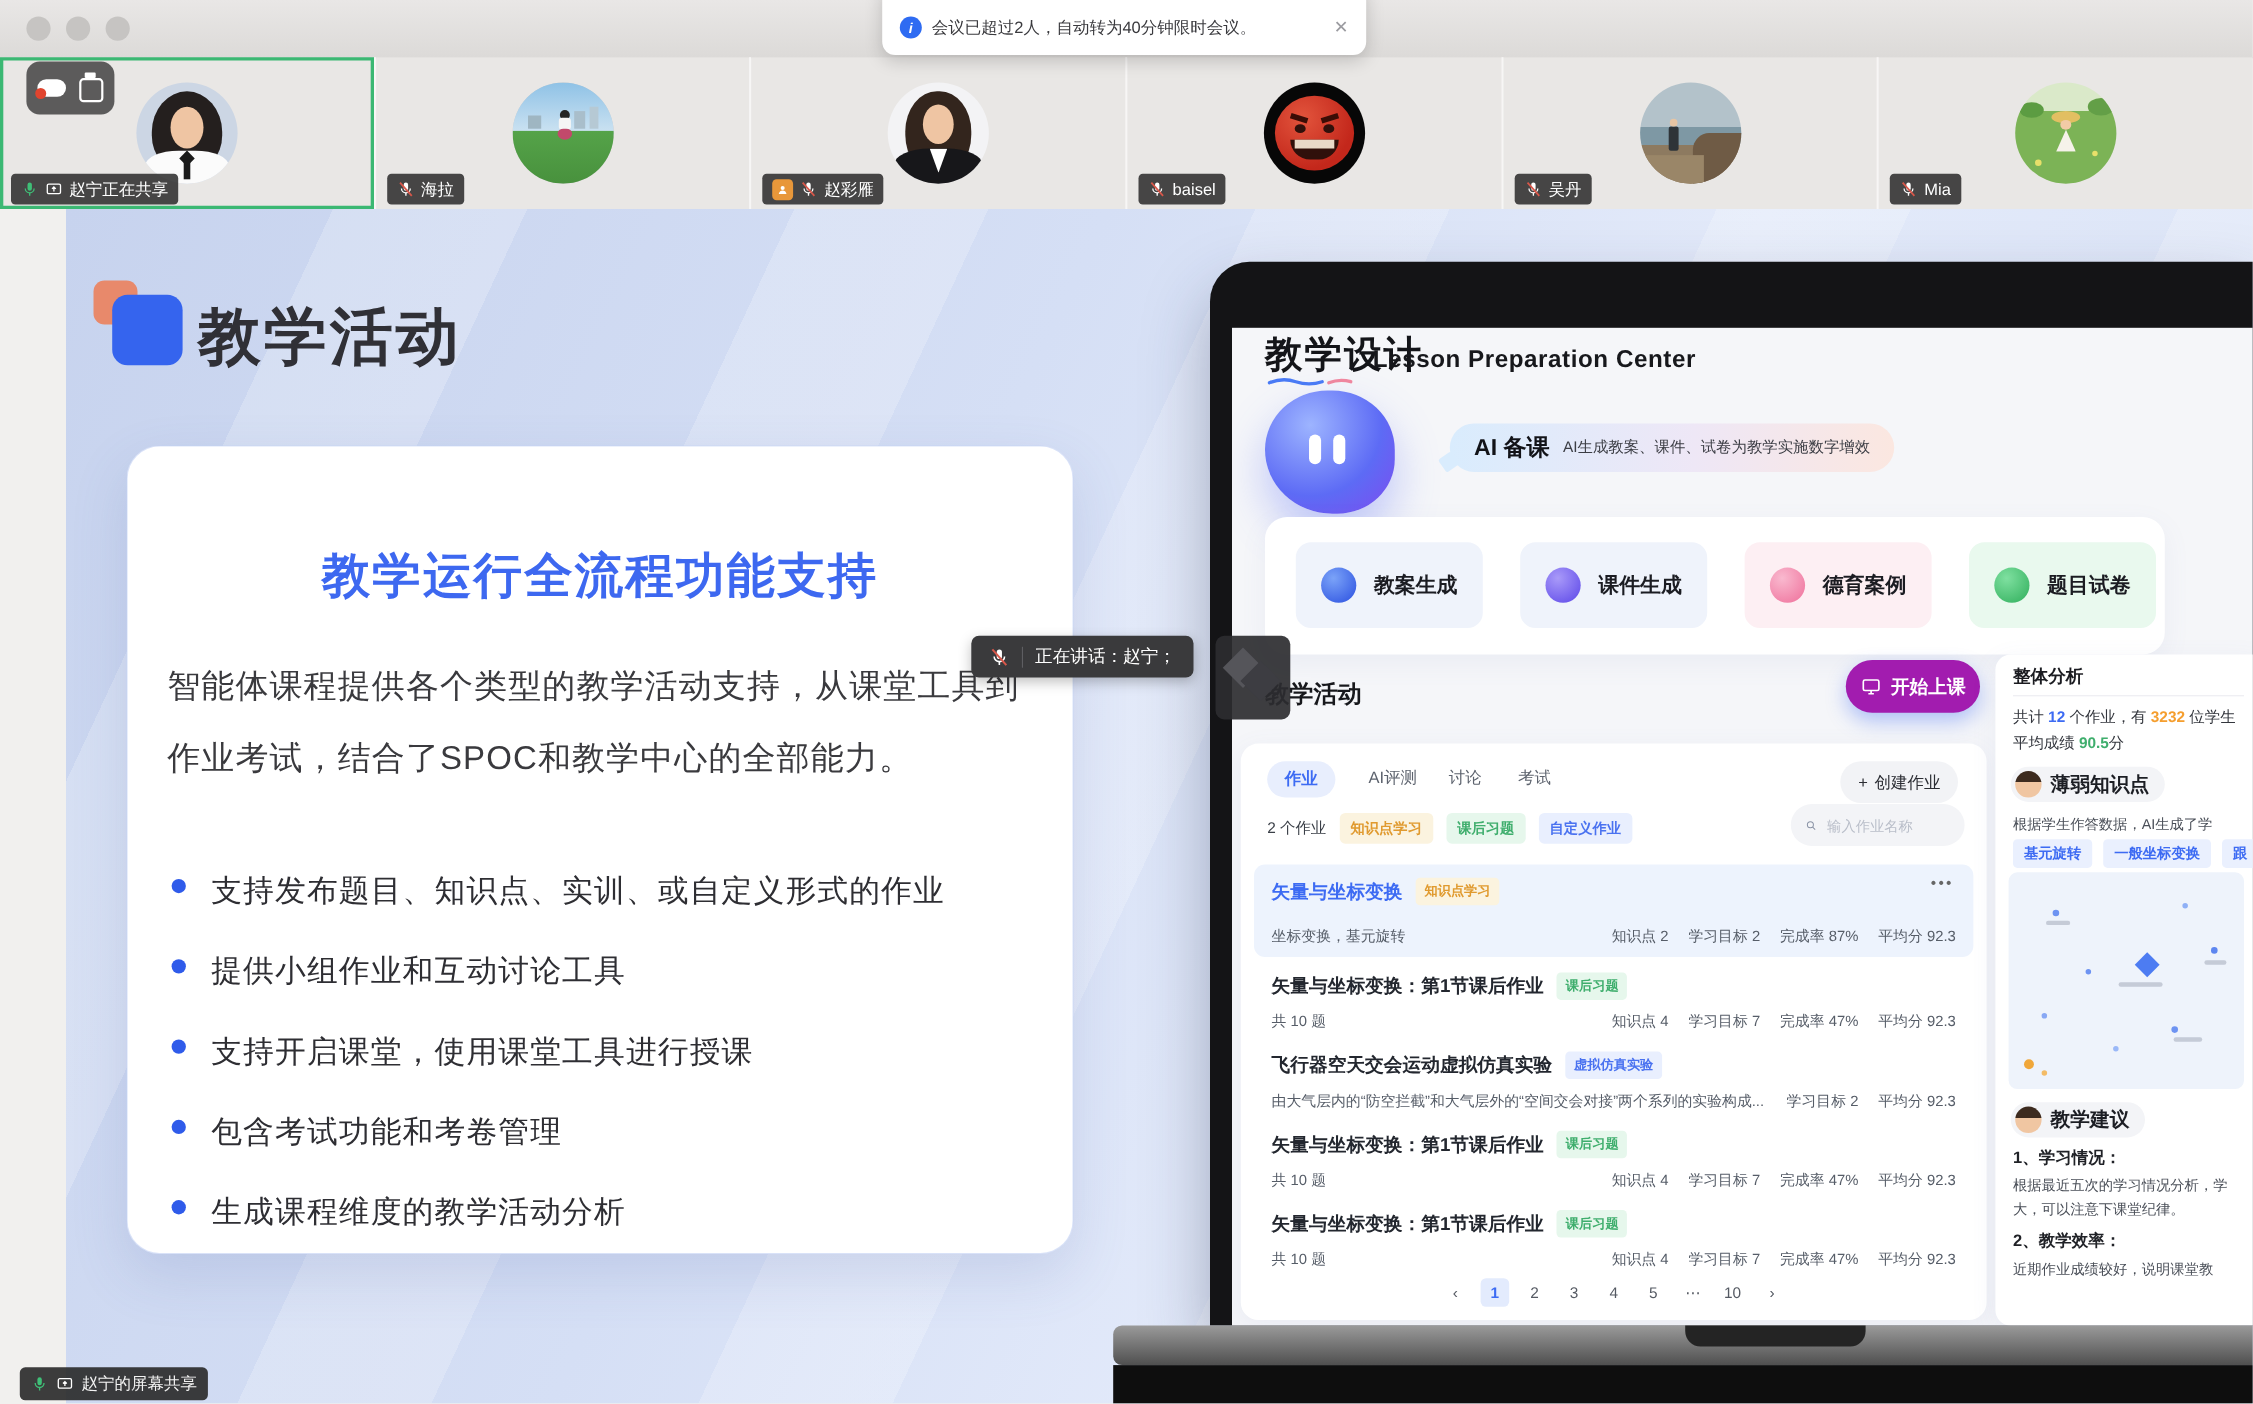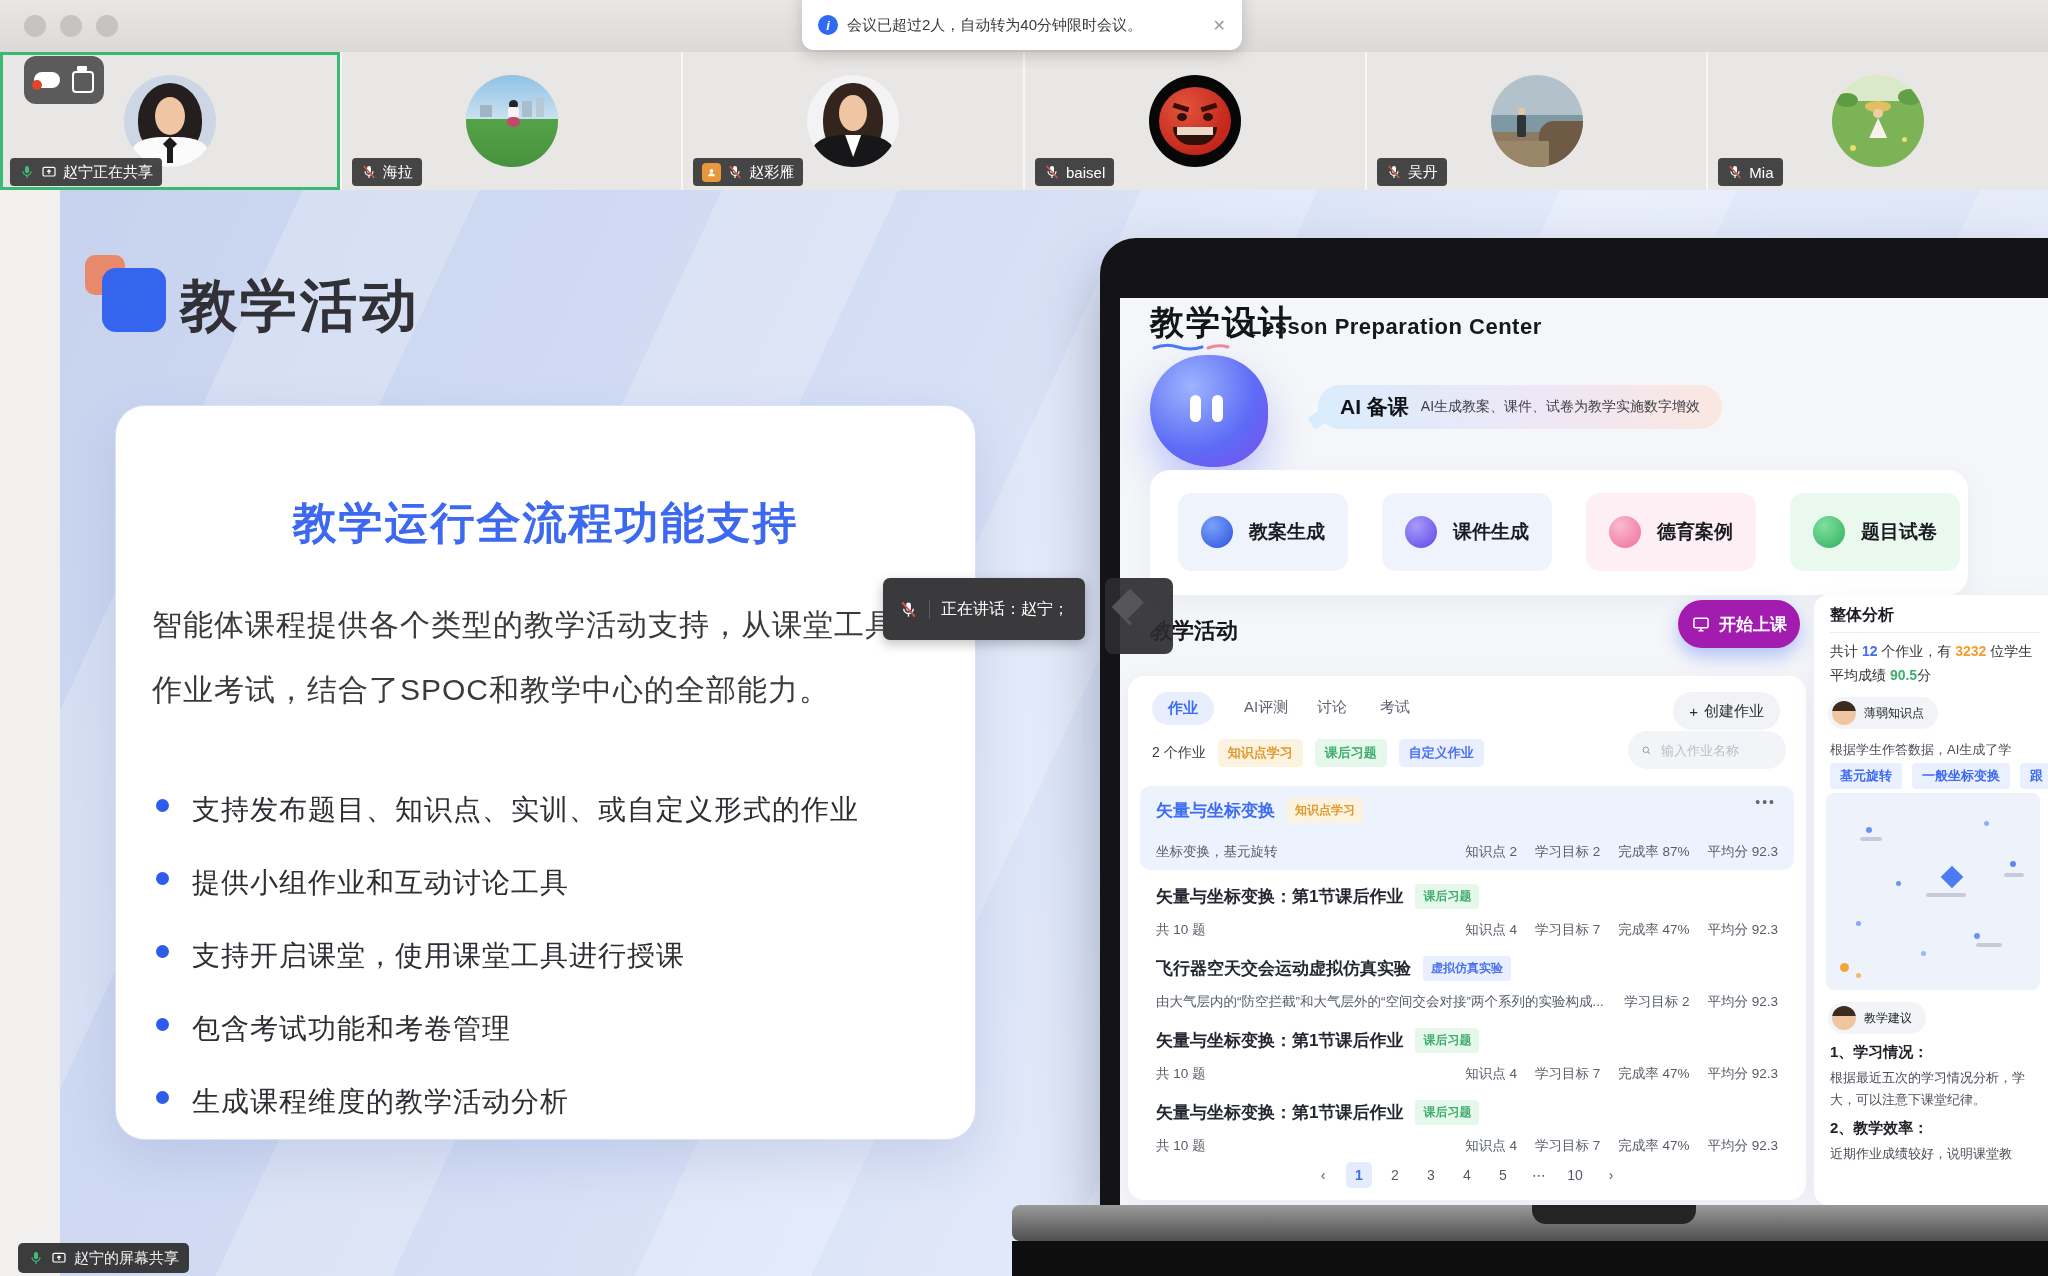--- a/index.html
+++ b/index.html
@@ -188,38 +188,38 @@
 
   .rpanel{position:absolute;left:694px;top:297px;width:240px;height:610px;background:#fff;border-radius:14px 0 0 14px;
     box-shadow:0 6px 24px rgba(100,120,180,.08);}
   .rp-title{position:absolute;left:16px;top:10px;font-size:16px;font-weight:800;color:#1a1b20;}
   .rp-div{position:absolute;left:16px;top:37px;width:210px;height:1px;background:#ececf0;}
   .rp-line{position:absolute;left:16px;font-size:14px;color:#33363d;white-space:nowrap;}
   .c-blue{color:#3d6bf3;font-weight:700;} .c-orange{color:#f59e2e;font-weight:700;} .c-green{color:#3fae6d;font-weight:700;}
   .pill{position:absolute;left:14px;display:inline-flex;align-items:center;gap:8px;height:32px;
     background:#f3f4f7;border-radius:18px;padding:0 14px 0 4px;}
   .pill .pav{width:24px;height:24px;border-radius:50%;background:linear-gradient(#3d2b1f 42%,#f0c6a2 42%);}
-  .pill .pt{font-size:12px;font-weight:400;color:#1c1e24;white-space:nowrap;}
+  .pill .pt{font-size:18px;font-weight:700;color:#1c1e24;white-space:nowrap;}
   .rp-body{position:absolute;left:16px;font-size:13px;color:#4a4f58;white-space:nowrap;}
   .wtag{display:inline-block;font-size:13px;color:#3d6bf3;background:#eaf0fe;border-radius:4px;
     padding:4px 10px;margin-right:10px;font-weight:600;white-space:nowrap;}
   .graph{position:absolute;left:12px;top:198px;width:214px;height:197px;background:#eef3fb;border-radius:8px;overflow:hidden;}
   .node{position:absolute;border-radius:50%;background:#6d93f2;}
   .dmd{position:absolute;background:#4d7cf2;transform:rotate(45deg);}
   .nlabel{position:absolute;height:4px;background:rgba(120,130,150,.35);border-radius:2px;}
   .rp-h{position:absolute;left:16px;font-size:15px;font-weight:800;color:#202227;white-space:nowrap;}
 
   
   .watermark{position:absolute;left:1105px;top:578px;width:68px;height:76px;background:rgba(44,44,48,.92);
     border-radius:8px;z-index:55;overflow:hidden;}
   .watermark .d1,.watermark .d2{position:absolute;width:26px;height:26px;transform:rotate(45deg);}
   .watermark .d1{left:12px;top:16px;background:#55555a;}
   .watermark .d2{left:28px;top:28px;background:#3d3d42;}
   .toast{position:absolute;left:883px;top:578px;height:38px;background:#3a3a3c;border-radius:7px;z-index:60;
-    display:flex;align-items:center;gap:11px;padding:12px 16px;box-shadow:0 4px 12px rgba(0,0,0,.25);}
+    display:flex;align-items:center;gap:11px;padding:0 16px;box-shadow:0 4px 12px rgba(0,0,0,.25);}
   .toast .vdiv{width:1px;height:19px;background:#5e5e62;}
   .toast .tt{color:#fff;font-size:16px;white-space:nowrap;}
   .sharelabel{position:absolute;left:18px;top:1243px;height:30px;background:rgba(40,40,40,.9);border-radius:5px;
     z-index:60;display:flex;align-items:center;gap:7px;padding:0 10px;}
   .sharelabel .tt{color:#f2f2f2;font-size:15px;white-space:nowrap;}
 </style>
 </head>
 <body>
 
 <div class="titlebar">

